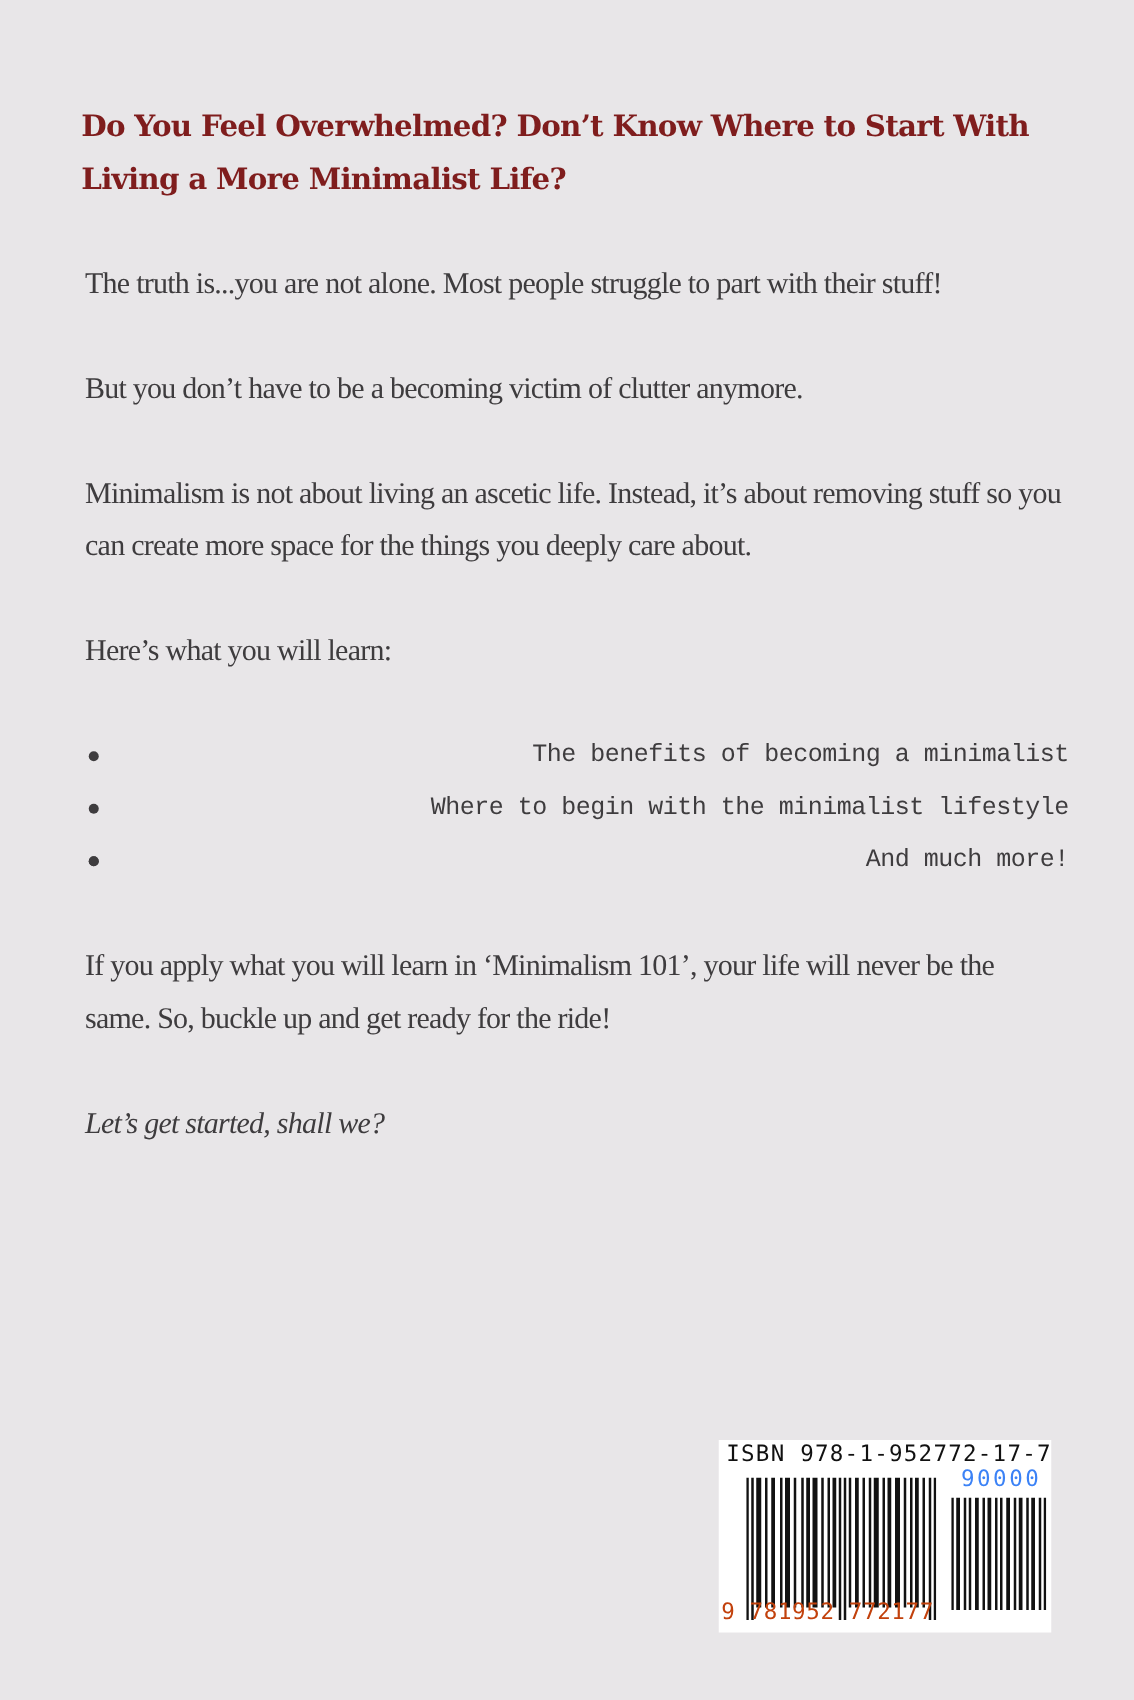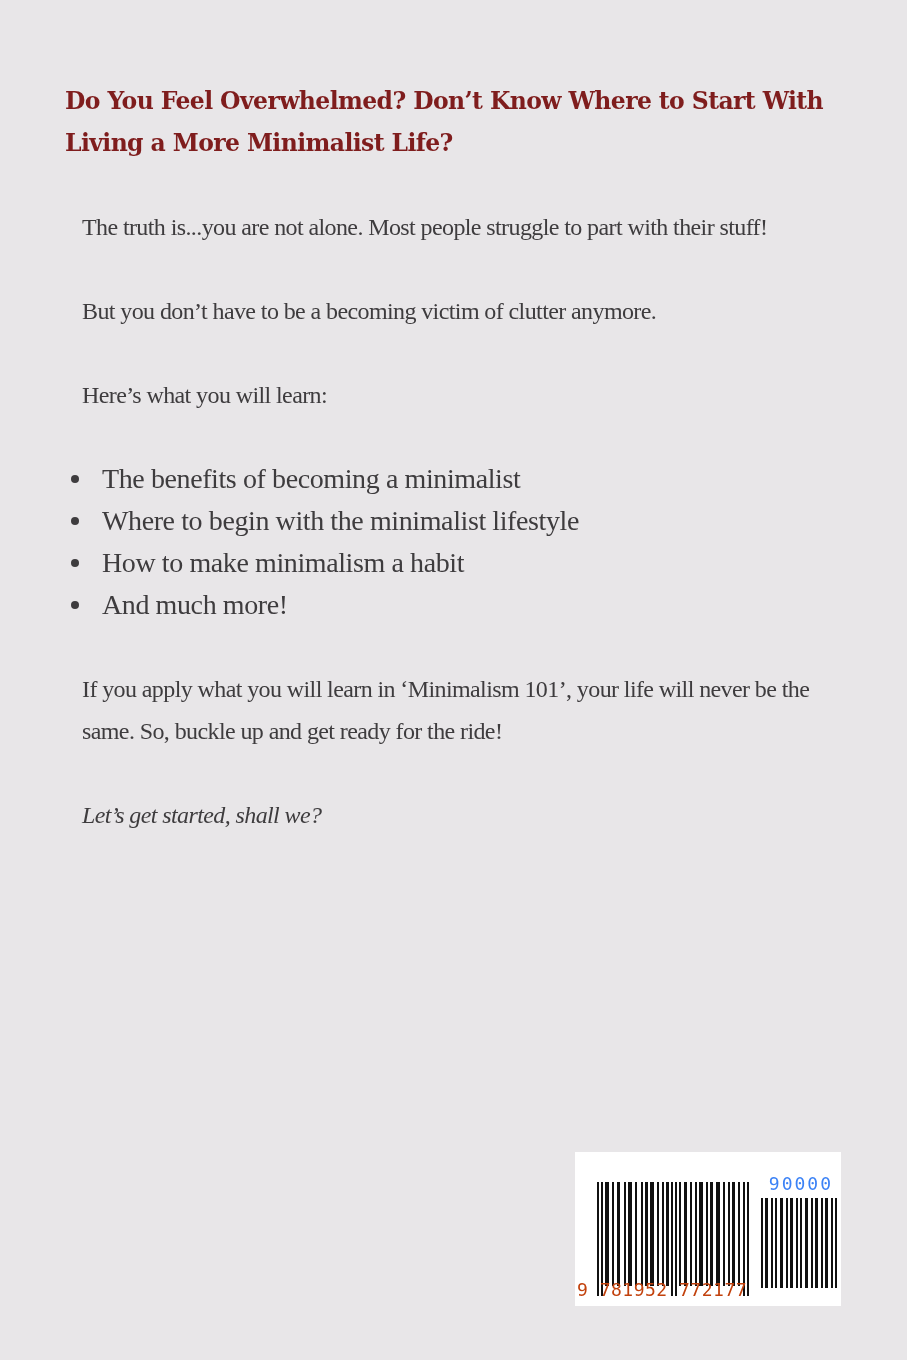--- a/index.html
+++ b/index.html
@@ -21,38 +21,39 @@
     font-weight: bold;
     font-size: 23.5px;
     line-height: 42px;
     margin: 0;
     letter-spacing: -0.6px;
     color: #7f1d1d;
   }
   p {
     font-size: 24px;
     line-height: 42px;
-    margin: 17px;
+    margin: 3px;
     letter-spacing: -0.6px;
     font-family: "Liberation Serif", serif;
   }
   .p1 { margin-top: 42px; }
   .gap { margin-top: 42px; }
   ul.bullets {
     list-style: none;
     margin: 42px 0 0 0;
     padding: 0;
   }
   ul.bullets li {
     position: relative;
-    font-family: Liberation Serif, serif;
-    font-size: 28px;
+    font-family: Liberation Mono, monospace;
+    font-size: 20px;
     line-height: 42px;
     padding-left: 37px;
     letter-spacing: -0.4px;
+    text-align: right;
   }
   ul.bullets li .bullet {
     position: absolute;
     left: 6px; top: 17px;
     width: 8px; height: 8px;
     border-radius: 50%;
     background: #3e3c3e;
   }
   .italic { font-style: italic; }
 
@@ -100,32 +101,34 @@
     background: transparent;
   }
 </style>
 </head>
 <body>
 
 <div class="content">
   <h1 class="heading">Do You Feel Overwhelmed? Don’t Know Where to Start With Living a More Minimalist Life?</h1>
   <p class="p1">The truth is...you are not alone. Most people struggle to part with their stuff!</p>
   <p class="gap">But you don’t have to be a becoming victim of clutter anymore.</p>
+  <p class="gap">Minimalism is not about living an ascetic life. Instead, it’s about removing stuff so you can create more space for the things you deeply care about.</p>
   <p class="gap">Here’s what you will learn:</p>
   <ul class="bullets">
     <li><span class="bullet"></span><span>The benefits of becoming a minimalist</span></li>
     <li><span class="bullet"></span><span>Where to begin with the minimalist lifestyle</span></li>
-    <li><span class="bullet"></span><span>How to make minimalism a habit</span></li>
+    <li><span class="bullet"></span></li>
     <li><span class="bullet"></span><span>And much more!</span></li>
   </ul>
   <p class="gap">If you apply what you will learn in ‘Minimalism 101’, your life will never be the same. So, buckle up and get ready for the ride!</p>
   <p class="gap italic">Let’s get started, shall we?</p>
 </div>
 
 <div class="barcode-box">
+  <div class="isbn-text">ISBN 978-1-952772-17-7</div>
   <div class="price-code">90000</div>
   <svg class="bars-main" viewBox="0 0 152 114" preserveAspectRatio="none">
     <g fill="#111">
       <rect x="0" y="0" width="2" height="114"></rect>
       <rect x="4" y="0" width="2" height="114"></rect>
       <rect x="8" y="0" width="4" height="104"></rect>
       <rect x="15" y="0" width="2" height="104"></rect>
       <rect x="20" y="0" width="3" height="104"></rect>
       <rect x="27" y="0" width="2" height="104"></rect>
       <rect x="31" y="0" width="4" height="104"></rect>

